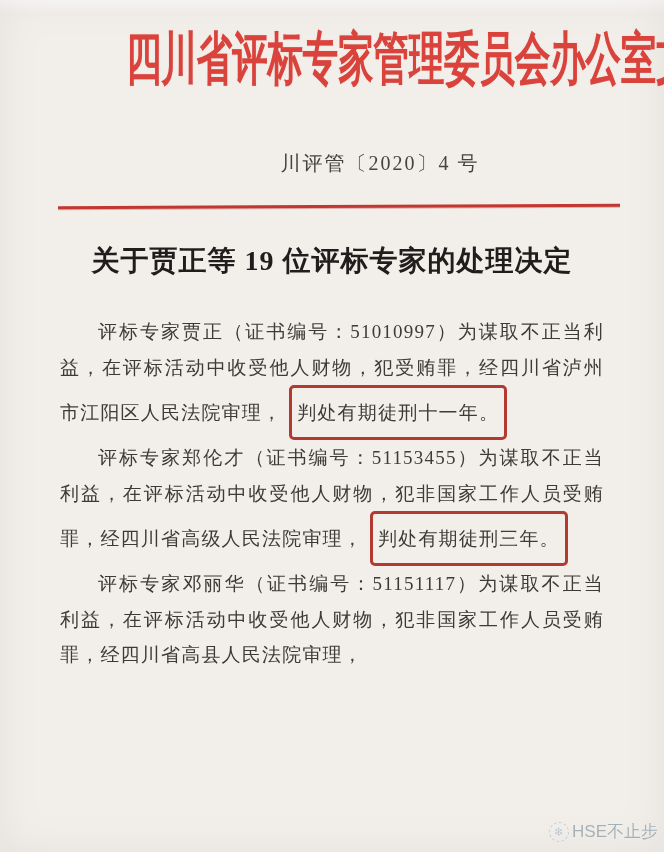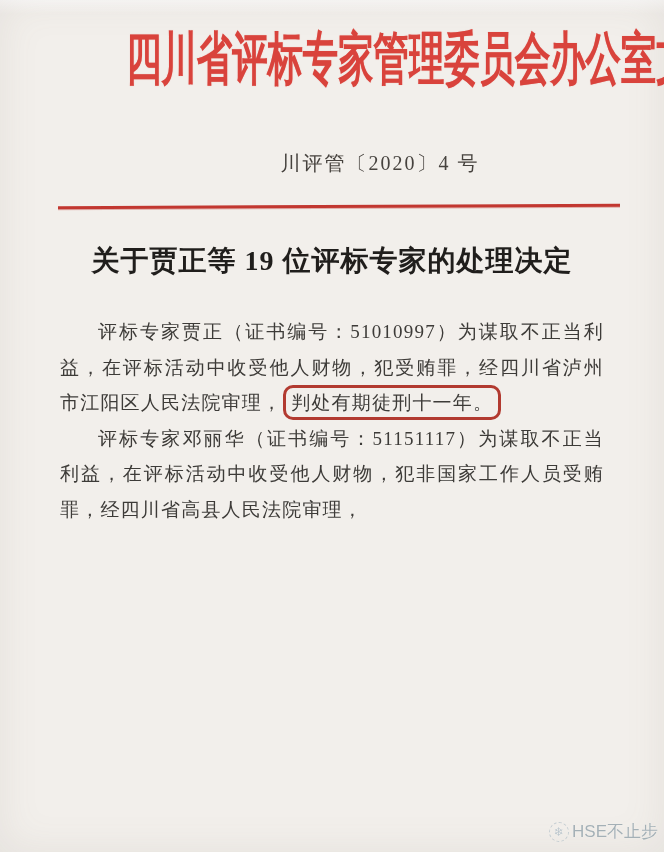--- a/index.html
+++ b/index.html
@@ -51,22 +51,22 @@
     position:absolute;top:314px;left:0;width:664px;
     padding:0 60px;
     font-size:19px;line-height:35.5px;letter-spacing:1.2px;
     color:var(--body-text);
     text-align:justify;
   }
   .para{text-indent:2em;margin:0;}
   .red-box{
     display:inline-block;text-indent:0;
     border:3px solid var(--box-red);
-    border-radius:10px;
-    padding:0 5px;margin:0 1px;
+    border-radius:5px;
+    padding:10px 5px;margin:0 7px;
     line-height:29px;
   }
   .watermark{
     position:absolute;top:820px;right:6px;
     display:flex;align-items:center;gap:3px;
     font-family:"Liberation Sans","DejaVu Sans",sans-serif;
     font-size:17px;color:var(--wm-gray);
     text-shadow:0 0 1px rgba(255,255,255,.8);
     white-space:nowrap;
   }
@@ -84,20 +84,21 @@
   <div class="red-header">四川省评标专家管理委员会办公室文件</div>
 
   <div class="doc-number">川评管〔2020〕4 号</div>
 
   <div class="red-line"></div>
 
   <div class="doc-title">关于贾正等 19 位评标专家的处理决定</div>
 
   <div class="doc-body">
       <p class="para"><span>评标专家贾正（证书编号：51010997）为谋取不正当利益，在评标活动中收受他人财物，犯受贿罪，经四川省泸州市江阳区人民法院审理，</span><span class="red-box">判处有期徒刑十一年。</span></p>
+      <p class="para"><span>评标专家郑伦才（证书编号：51153455）为谋取不正当利益，在评标活动中收受他人财物，犯非国家工作人员受贿罪，经四川省高级人民法院审理，</span><span class="red-box">判处有期徒刑三年。</span></p>
       <p class="para"><span>评标专家邓丽华（证书编号：51151117）为谋取不正当利益，在评标活动中收受他人财物，犯非国家工作人员受贿罪，经四川省高县人民法院审理，</span></p>
     </div>
 
   <div class="watermark">
     <span class="wm-icon">❄</span>
     <span>HSE不止步</span>
   </div>
 
 </div>
 

